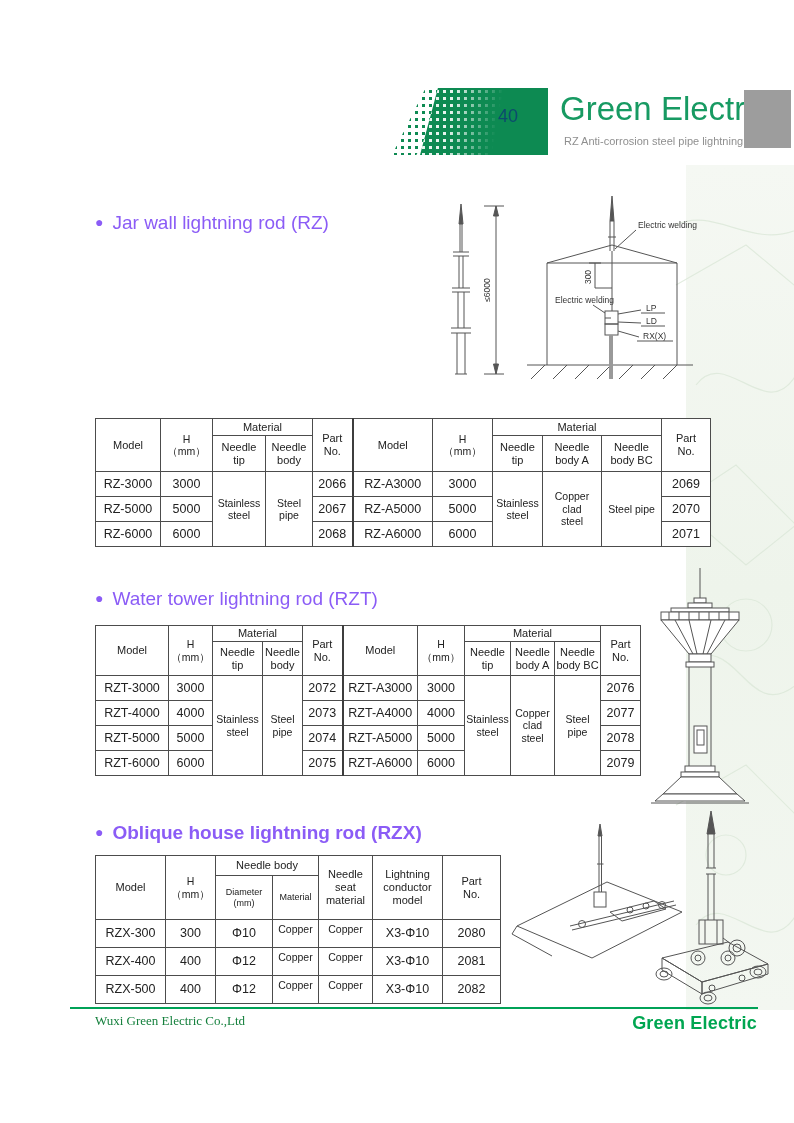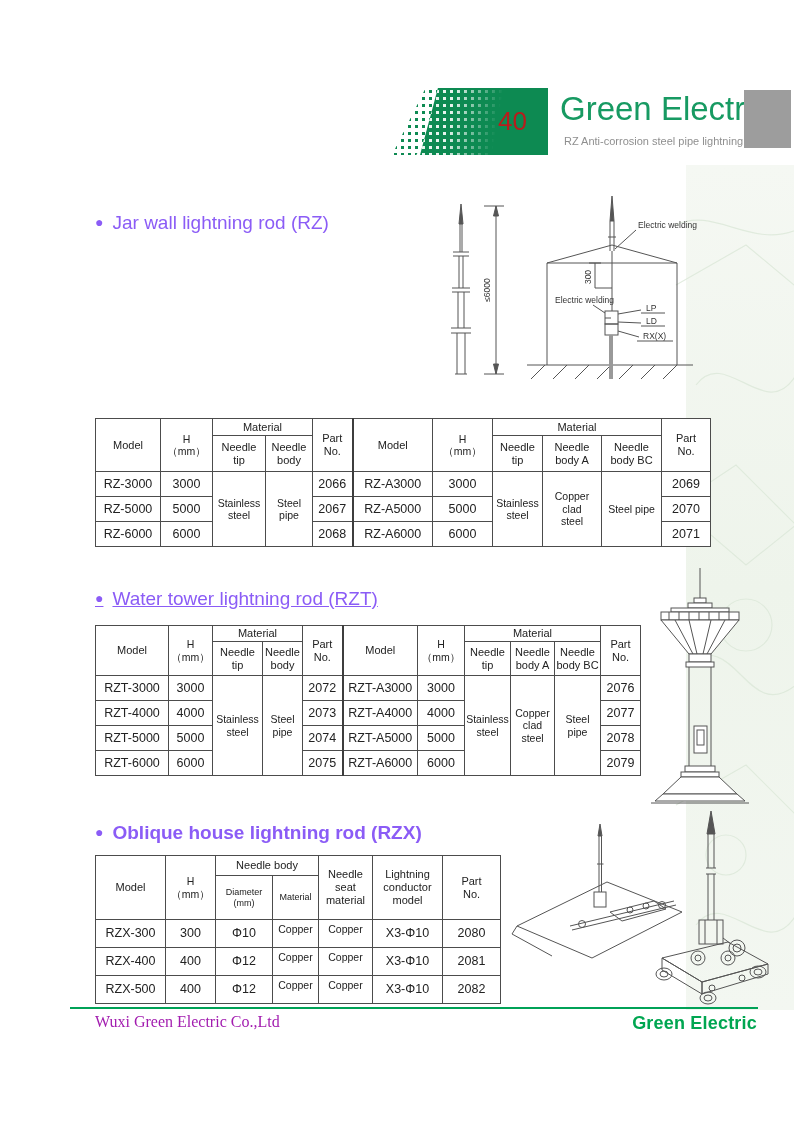--- a/index.html
+++ b/index.html
@@ -17,21 +17,21 @@
     background-image:radial-gradient(circle,#0d8a52 1.5px,transparent 1.8px);
     background-size:7px 7px;
     clip-path:polygon(58% 0,100% 0,42% 100%,0% 100%); }
   .band { left:420px; top:88px; width:128px; height:67px; background:#0d8a52;
     clip-path:polygon(14% 0,100% 0,100% 100%,0 100%); }
   .band::before { content:""; position:absolute; inset:0;
     background-image:radial-gradient(circle,rgba(255,255,255,.9) 1.6px,transparent 1.9px);
     background-size:7px 7px;
     -webkit-mask-image:linear-gradient(100deg,#000 25%,transparent 60%);
     mask-image:linear-gradient(100deg,#000 25%,transparent 60%); }
-  .page-num { left:498px; top:106px; color:#b91c1c; font-size:26px; }
+  .page-num { left:498px; top:106px; color:#0c4a6e; font-size:18px; }
   .brand-title { left:560px; top:90px; font-size:33px; color:#179a62; }
   .brand-sub { left:564px; top:135px; font-size:11px; color:#8f8f8f; }
   .gray-box { left:744px; top:90px; width:47px; height:58px; background:#9d9d9d; }
 
   
   .sec-title { font-size:19px; color:#8b5cf6; }
   .sec-title .bullet { font-size:14px; margin-right:9px; vertical-align:2px; }
 
   
   table { border-collapse:collapse; table-layout:fixed; position:absolute; background:#fff; }
@@ -47,21 +47,21 @@
   .sub { font-size:9px; }
 
   
   svg { overflow:visible; }
   .dcap { font-size:9.5px; color:#333; text-align:center; }
   .dlabel { font-size:8.5px; fill:#333; font-family:"Liberation Sans",sans-serif; }
 
   
   .f-line { left:70px; top:1007px; width:688px; height:2px; background:#00a257; }
   .f-company { left:95px; top:1013px; font-family:"Liberation Serif", serif;
-    font-size:16px; color:#a21caf; }
+    font-size:13px; color:#15803d; }
   .f-brand { left:560px; top:1013px; width:197px; text-align:right;
     font-size:18px; font-weight:bold; color:#00a651; letter-spacing:.2px; }
 </style>
 </head>
 <body>
 
 <div id="page">
 
   <div class="abs wm-band">
     <svg width="108" height="845">
@@ -239,21 +239,21 @@
       <td>RZ-6000</td>
       <td>6000</td>
       <td>2068</td>
       <td class="dv">RZ-A6000</td>
       <td>6000</td>
       <td>2071</td>
     </tr>
   </tbody>
     </table>
 
-  <div class="abs sec-title" style="left:95px; top:588px;text-decoration:underline;">
+  <div class="abs sec-title" style="left:95px; top:588px;">
     <span class="bullet">●</span><span>Water tower lightning rod (RZT)</span>
   </div>
 
   <svg class="abs" style="left:633px; top:566px;" width="140" height="248">
     <g stroke="#555" fill="#fff" stroke-width="1">
       <line x1="67" y1="2" x2="67" y2="32"></line>
       <rect x="61" y="32" width="12" height="5"></rect>
       <rect x="55" y="37" width="24" height="5"></rect>
       <rect x="38" y="42" width="58" height="4"></rect>
       <rect x="28" y="46" width="78" height="8"></rect>

